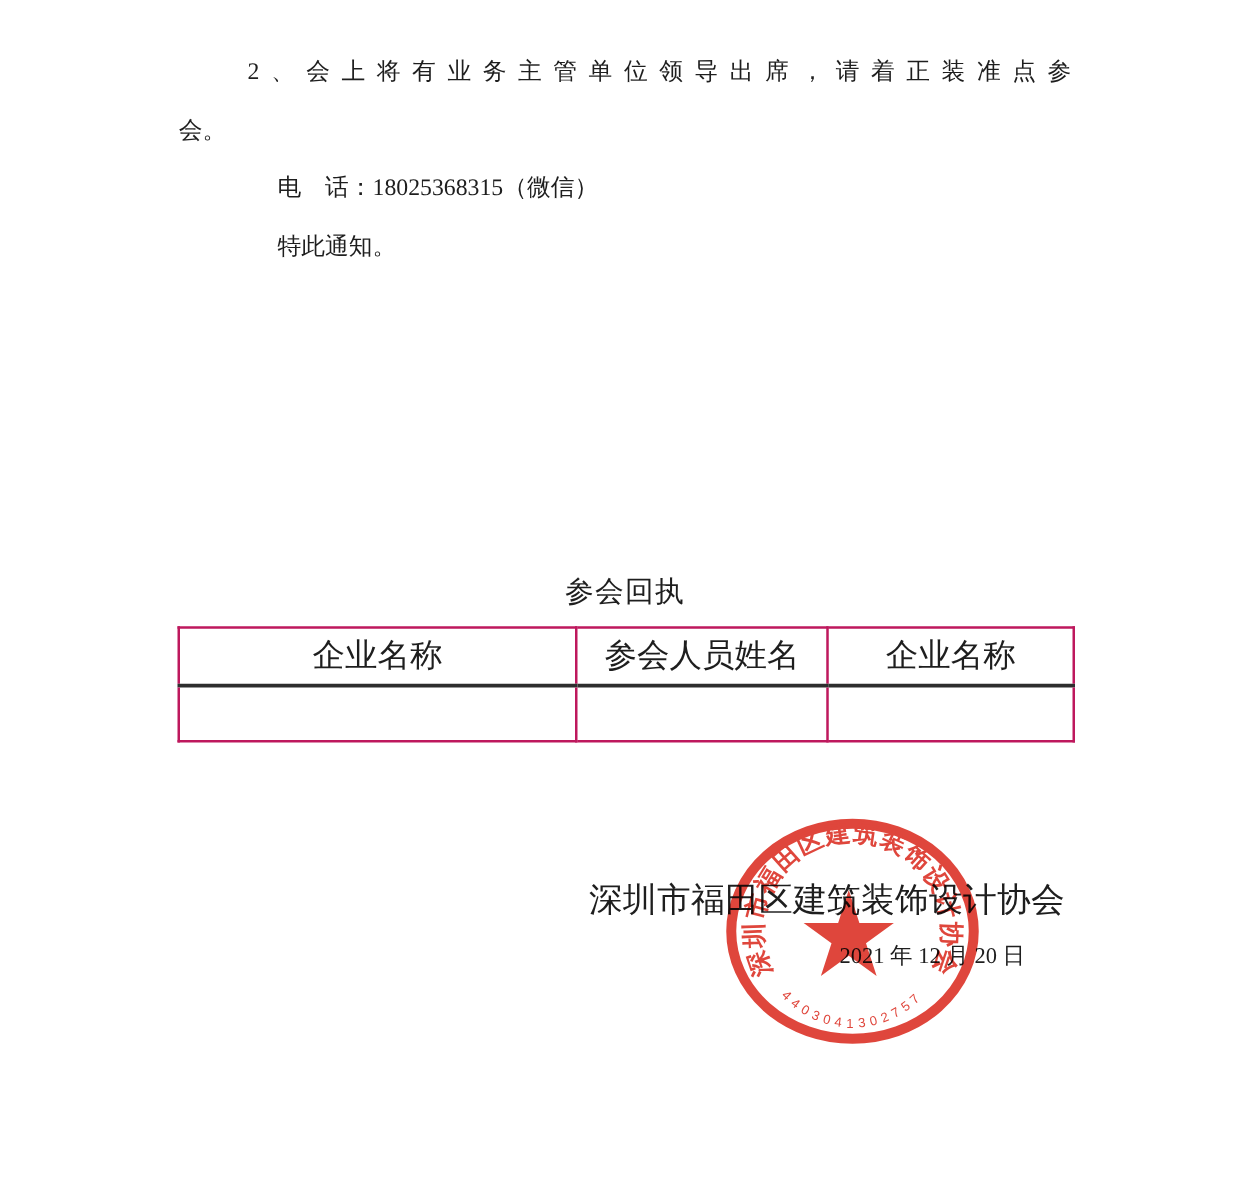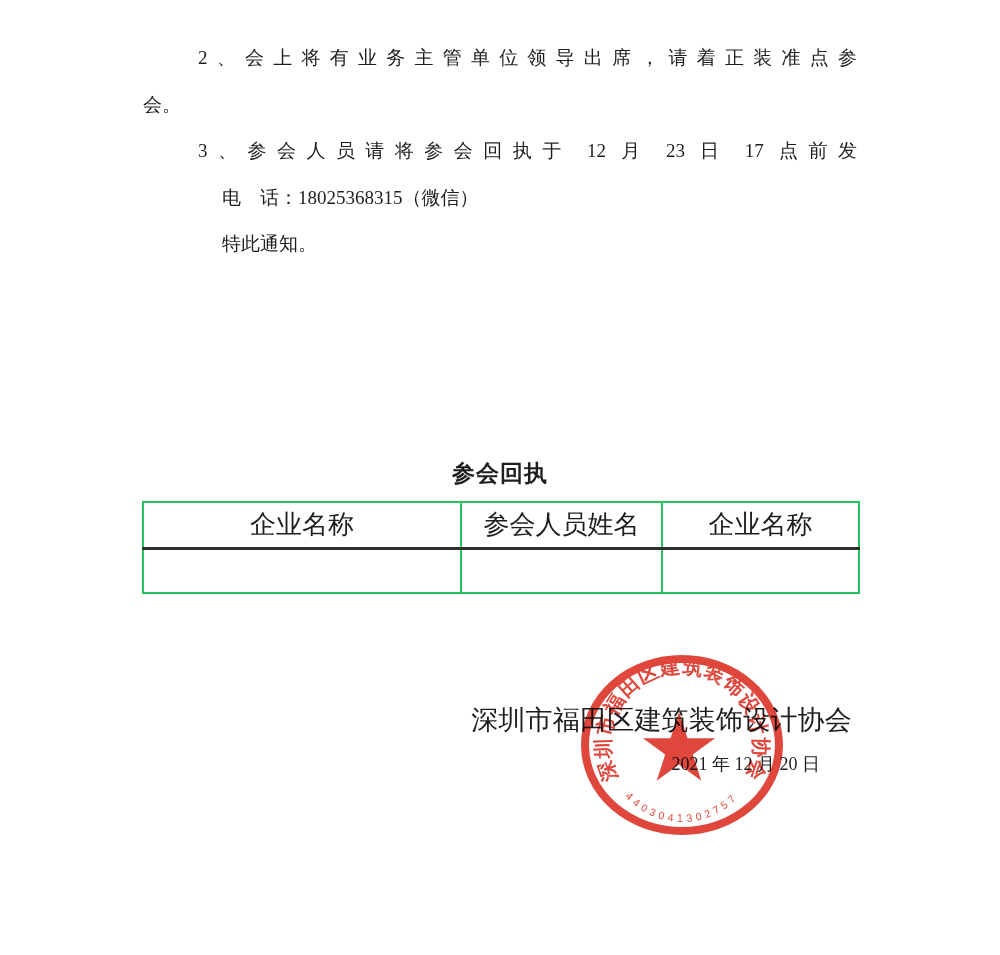--- a/index.html
+++ b/index.html
@@ -19,30 +19,30 @@
   .line { display:block; }
   .line.indent2 { text-indent:55px; }
   .line.justify { text-align:justify; text-align-last:justify; }
   .line.contact { padding-left:79px; }
 
   
   .table-title {
     position:absolute; left:143px; top:458px; width:714px;
     text-align:center;
     font-family:"Liberation Sans","DejaVu Sans",sans-serif;
-    font-weight:bold; font-size:23px; letter-spacing:1px; line-height:30px;
+    font-weight:normal; font-size:23px; letter-spacing:1px; line-height:30px;
   }
 
   
   .reply-table {
     position:absolute; left:142px; top:501px; width:716px;
     border-collapse:collapse; table-layout:fixed;
   }
   .reply-table th, .reply-table td {
-    border:2px solid #22c55e;
+    border:2px solid #be185d;
   }
   .reply-table th {
     height:46px; font-weight:normal; font-size:26px; text-align:center;
     border-bottom:3px solid #2e2e2e; vertical-align:middle;
   }
   .reply-table td { height:45px; }
 
   
   .sig-org {
     position:absolute; top:702px; right:148px;
@@ -63,21 +63,20 @@
   }
 </style>
 </head>
 <body>
 
 <div class="page">
 
   <div class="doc-body">
     <span class="line indent2 justify">2、会上将有业务主管单位领导出席，请着正装准点参</span>
     <span class="line">会。</span>
-    <span class="line indent2 justify">3、参会人员请将参会回执于 12 月 23 日 17 点前发</span>
     <span class="line contact">电　话：18025368315（微信）</span>
     <span class="line contact">特此通知。</span>
   </div>
 
   <div class="table-title">参会回执</div>
 
   <table class="reply-table">
     <colgroup>
       <col style="width:318px">
       <col style="width:201px">

